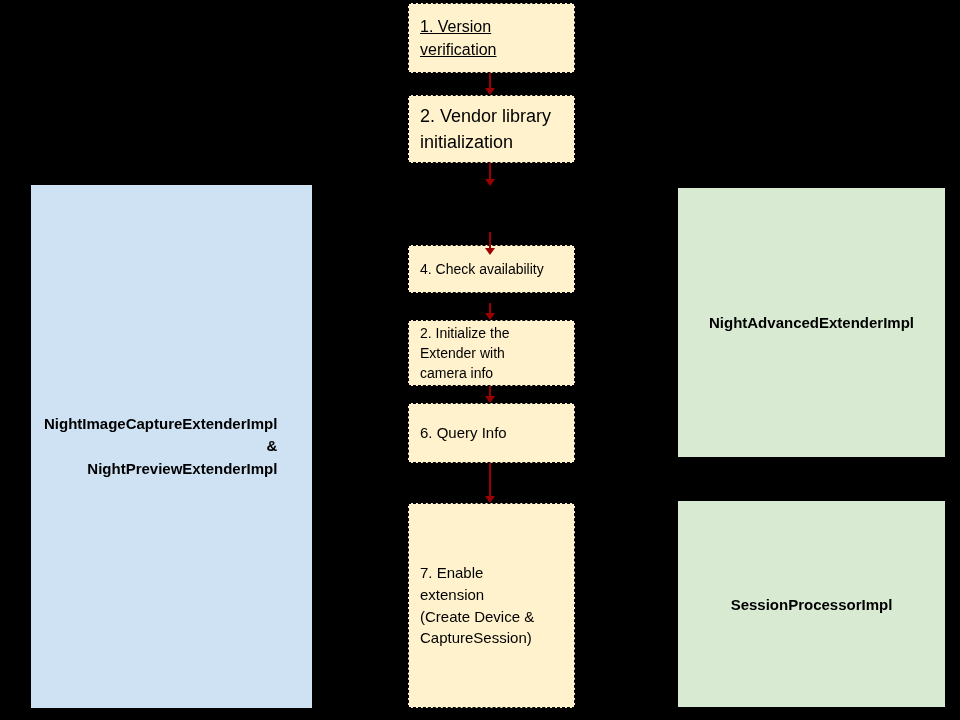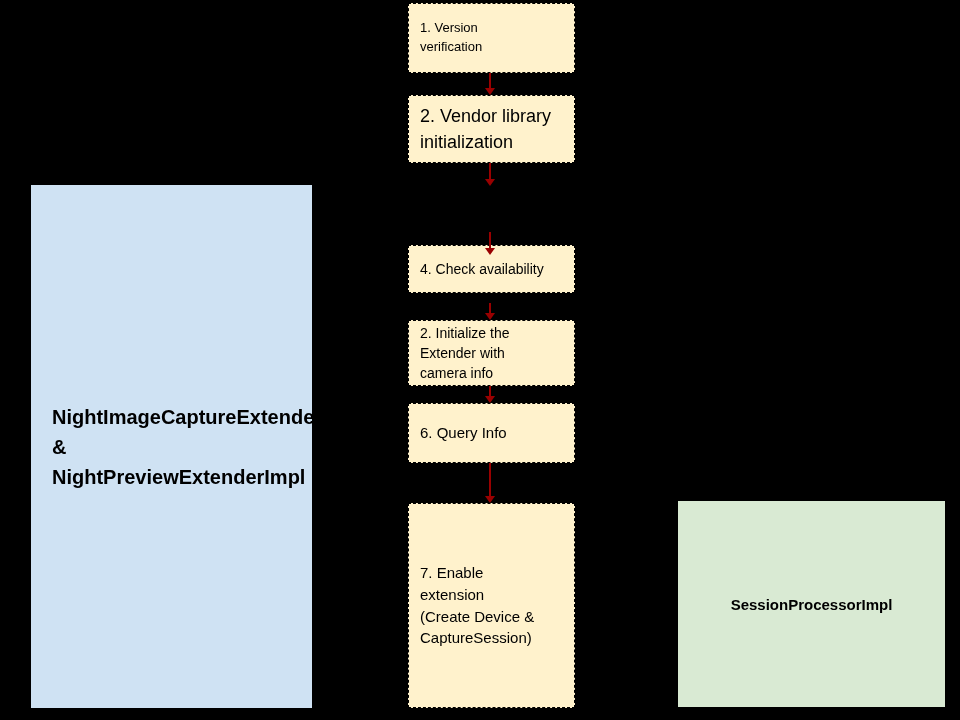--- a/index.html
+++ b/index.html
@@ -26,45 +26,46 @@
     background: var(--step-fill, #FFF2CC);
     border: 1px dashed var(--step-border, #000000);
     display: flex;
     align-items: center;
     padding: 0 11px;
   }
   .step-label {
     white-space: pre-line;
     line-height: 1.45;
   }
-  .step-1 { top: 3px;   height: 70px;  font-size: 13px; }
+  .step-1 { top: 3px;   height: 70px;  font-size: 16px; text-decoration: underline; }
   .step-2 { top: 95px;  height: 68px;  font-size: 18px; }
   .step-3 { top: 186px; height: 46px;  font-size: 13px; }
   .step-4 { top: 245px; height: 48px;  font-size: 14px; }
   .step-5 { top: 320px; height: 66px;  font-size: 14px; }
   .step-6 { top: 403px; height: 60px;  font-size: 15px; }
   .step-7 { top: 503px; height: 205px; font-size: 15px; }
 
   
   .left-box {
     position: absolute;
     left: 31px;
     top: 185px;
     width: 281px;
     height: 523px;
     background: var(--left-box-fill, #CFE2F3);
     display: flex;
     align-items: center;
   }
   .left-label {
     font-weight: bold;
-    font-size: 20px;
+    font-size: 15px;
     line-height: 1.5;
-    padding-left: 21px;
+    padding-left: 13px;
     white-space: pre-line;
+    text-align: right;
   }
 
   
   .right-box {
     position: absolute;
     left: 678px;
     width: 267px;
     background: var(--right-box-fill, #D9EAD3);
     display: flex;
     align-items: center;
@@ -164,17 +165,20 @@
   </div>
   <div class="arrow arrow-5">
     <div class="arrow-line"></div>
     <div class="arrow-head"></div>
   </div>
   <div class="arrow arrow-6">
     <div class="arrow-line"></div>
     <div class="arrow-head"></div>
   </div>
 
+  <div class="right-box right-box-1">
+    <div class="right-label">NightAdvancedExtenderImpl</div>
+  </div>
   <div class="right-box right-box-2">
     <div class="right-label">SessionProcessorImpl</div>
   </div>
 
 </div>
 
 </body></html>

